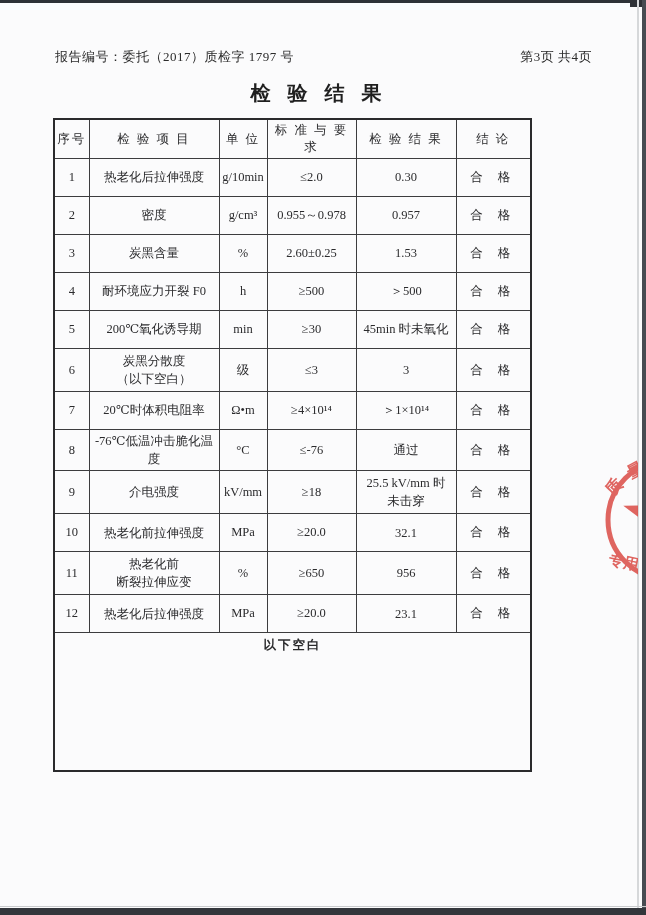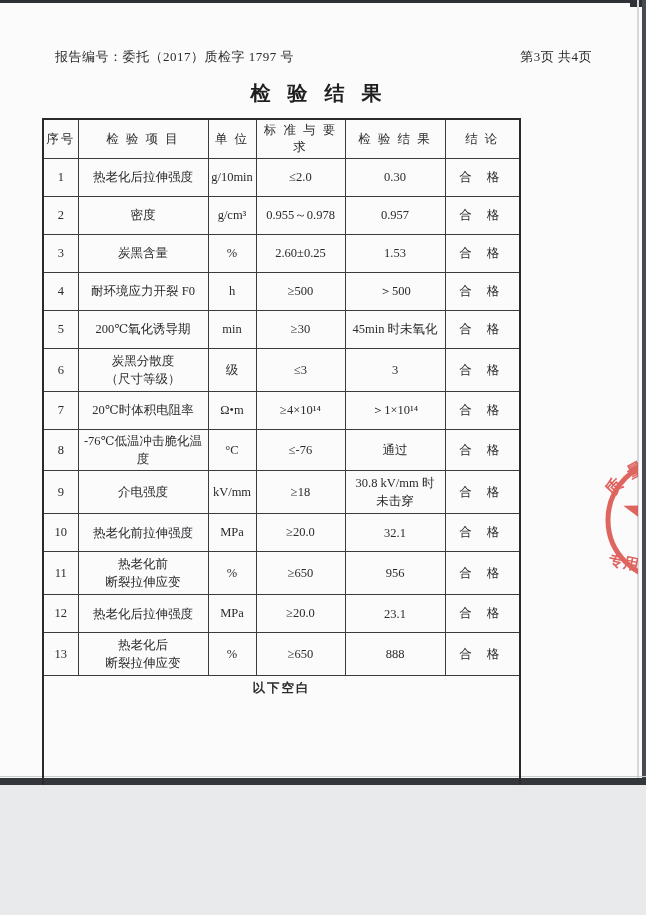--- a/index.html
+++ b/index.html
@@ -1,20 +1,20 @@
 <!DOCTYPE html>
 <html><head>
 <meta charset="utf-8">
 <style>
   * { margin:0; padding:0; box-sizing:border-box; }
   html,body { width:646px; height:915px; background:#e9eaec; }
   body { font-family:"Liberation Serif","DejaVu Serif",serif; color:#2b2b2b; }
 
   .page {
-    position:relative; width:646px; height:785px;
+    position:relative; width:646px; height:915px;
     background:#fbfbfc; overflow:hidden;
   }
 
   
   .edge-top    { position:absolute; top:0; left:0; right:0; height:3px; background:#2e3136; }
   .edge-corner-tr { position:absolute; top:0; right:0; width:16px; height:7px; background:#2e3136; }
   .edge-right  { position:absolute; top:0; bottom:0; right:0; width:4px; background:#474b51; }
   .edge-right-line { position:absolute; top:0; bottom:0; right:7px; width:2px; background:#d6d8da; }
   .edge-bottom { position:absolute; bottom:0; left:0; right:0; height:7px; background:#33363b; }
   .edge-bottom-line { position:absolute; bottom:8px; left:0; right:0; height:1px; background:#c9cbcd; }
@@ -25,21 +25,21 @@
     font-size:13px; letter-spacing:0.5px;
   }
 
   .doc-title {
     position:absolute; top:80px; left:0; width:638px;
     text-align:center; font-size:20px; font-weight:bold;
     letter-spacing:6px; color:#1f1f1f;
   }
 
   table.results {
-    position:absolute; top:118px; left:42px;
+    position:absolute; top:118px; left:53px;
     width:477px; border-collapse:collapse; table-layout:fixed;
     background:transparent;
   }
   table.results, table.results td, table.results th {
     border:1px solid #3c3c3e;
   }
   table.results { border:2px solid #2a2a2c; }
   table.results th, table.results td {
     font-weight:normal; font-size:12.5px; text-align:center;
     vertical-align:middle; padding:2px 2px; color:#2b2b2d;
@@ -144,21 +144,21 @@
       <td class="cell-item">200℃氧化诱导期</td>
       <td class="cell-unit">min</td>
       <td class="cell-standard">≥30</td>
       <td class="cell-result">45min 时未氧化</td>
       <td class="cell-conclusion">合 格</td>
     </tr>
 
     <tr class="r-double">
       <td class="cell-no">6</td>
       <td class="cell-item">炭黑分散度
-（尺寸等级）</td>
+（以下空白）</td>
       <td class="cell-unit">级</td>
       <td class="cell-standard">≤3</td>
       <td class="cell-result">3</td>
       <td class="cell-conclusion">合 格</td>
     </tr>
 
     <tr class="r-single">
       <td class="cell-no">7</td>
       <td class="cell-item">20℃时体积电阻率</td>
       <td class="cell-unit">Ω•m</td>
@@ -174,21 +174,21 @@
       <td class="cell-standard">≤-76</td>
       <td class="cell-result">通过</td>
       <td class="cell-conclusion">合 格</td>
     </tr>
 
     <tr class="r-double">
       <td class="cell-no">9</td>
       <td class="cell-item">介电强度</td>
       <td class="cell-unit">kV/mm</td>
       <td class="cell-standard">≥18</td>
-      <td class="cell-result">30.8 kV/mm 时
+      <td class="cell-result">25.5 kV/mm 时
 未击穿</td>
       <td class="cell-conclusion">合 格</td>
     </tr>
 
     <tr class="r-single">
       <td class="cell-no">10</td>
       <td class="cell-item">热老化前拉伸强度</td>
       <td class="cell-unit">MPa</td>
       <td class="cell-standard">≥20.0</td>
       <td class="cell-result">32.1</td>
@@ -207,29 +207,20 @@
 
     <tr class="r-single">
       <td class="cell-no">12</td>
       <td class="cell-item">热老化后拉伸强度</td>
       <td class="cell-unit">MPa</td>
       <td class="cell-standard">≥20.0</td>
       <td class="cell-result">23.1</td>
       <td class="cell-conclusion">合 格</td>
     </tr>
 
-    <tr class="r-double">
-      <td class="cell-no">13</td>
-      <td class="cell-item">热老化后
-断裂拉伸应变</td>
-      <td class="cell-unit">%</td>
-      <td class="cell-standard">≥650</td>
-      <td class="cell-result">888</td>
-      <td class="cell-conclusion">合 格</td>
-    </tr>
   </tbody>
     <tbody>
       <tr class="r-blank">
         <td colspan="6">以下空白</td>
       </tr>
     </tbody>
   </table>
 
   <div class="stamp-clip">
     <svg width="132" height="136" viewBox="0 0 132 136">

